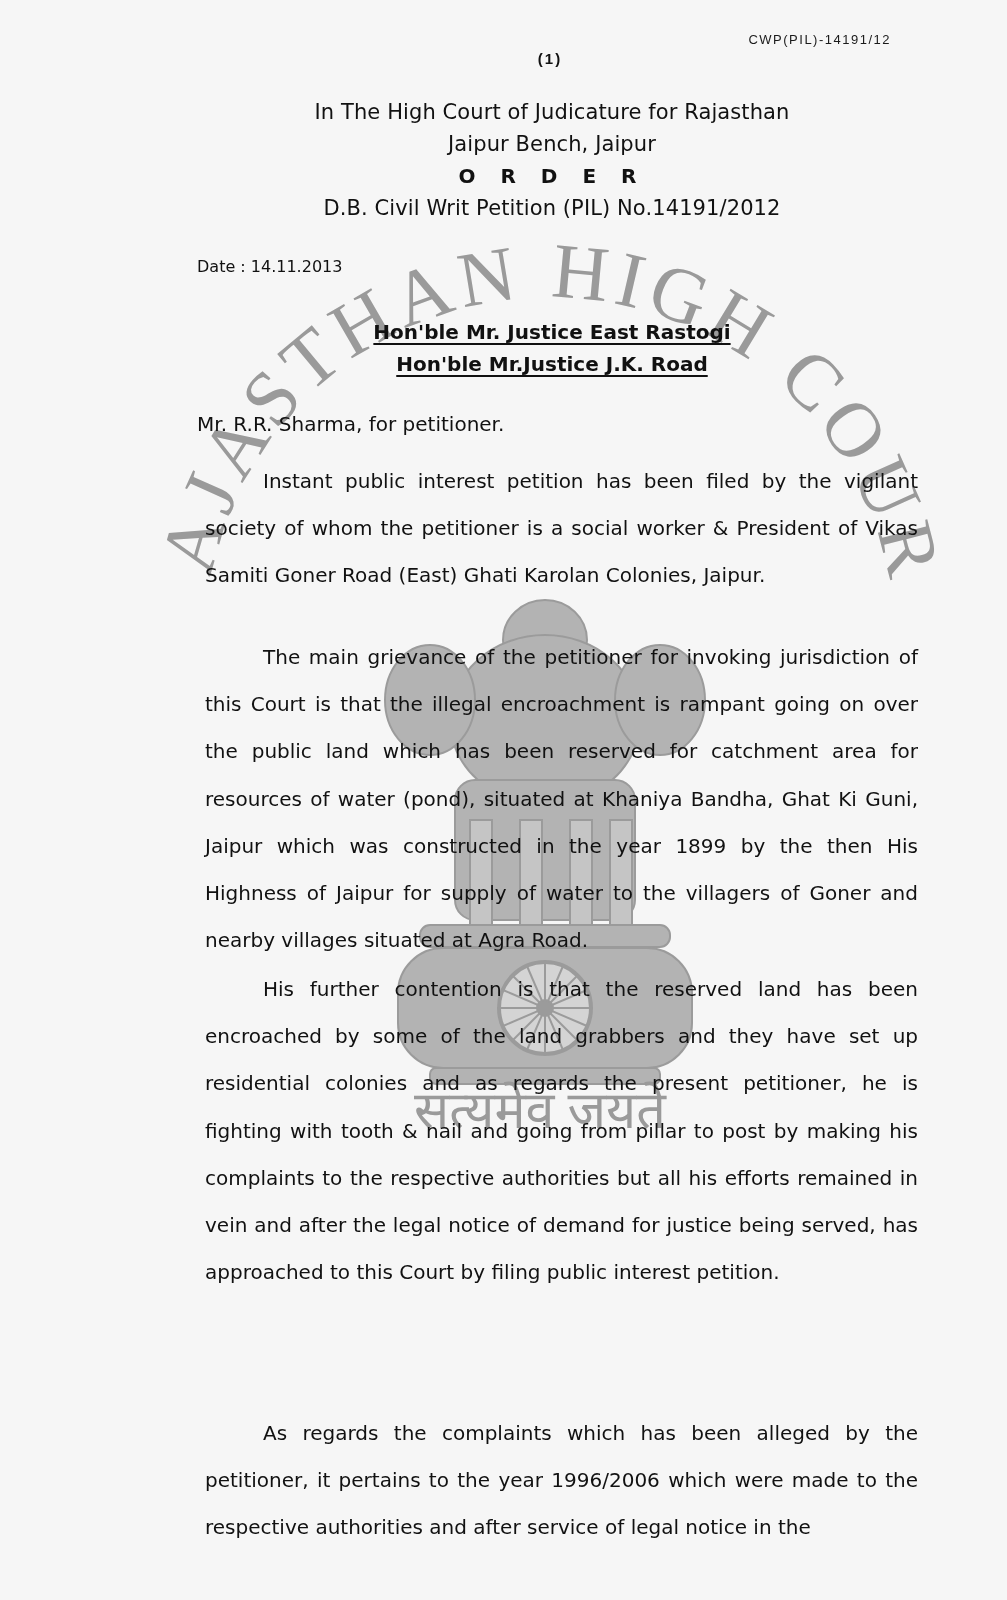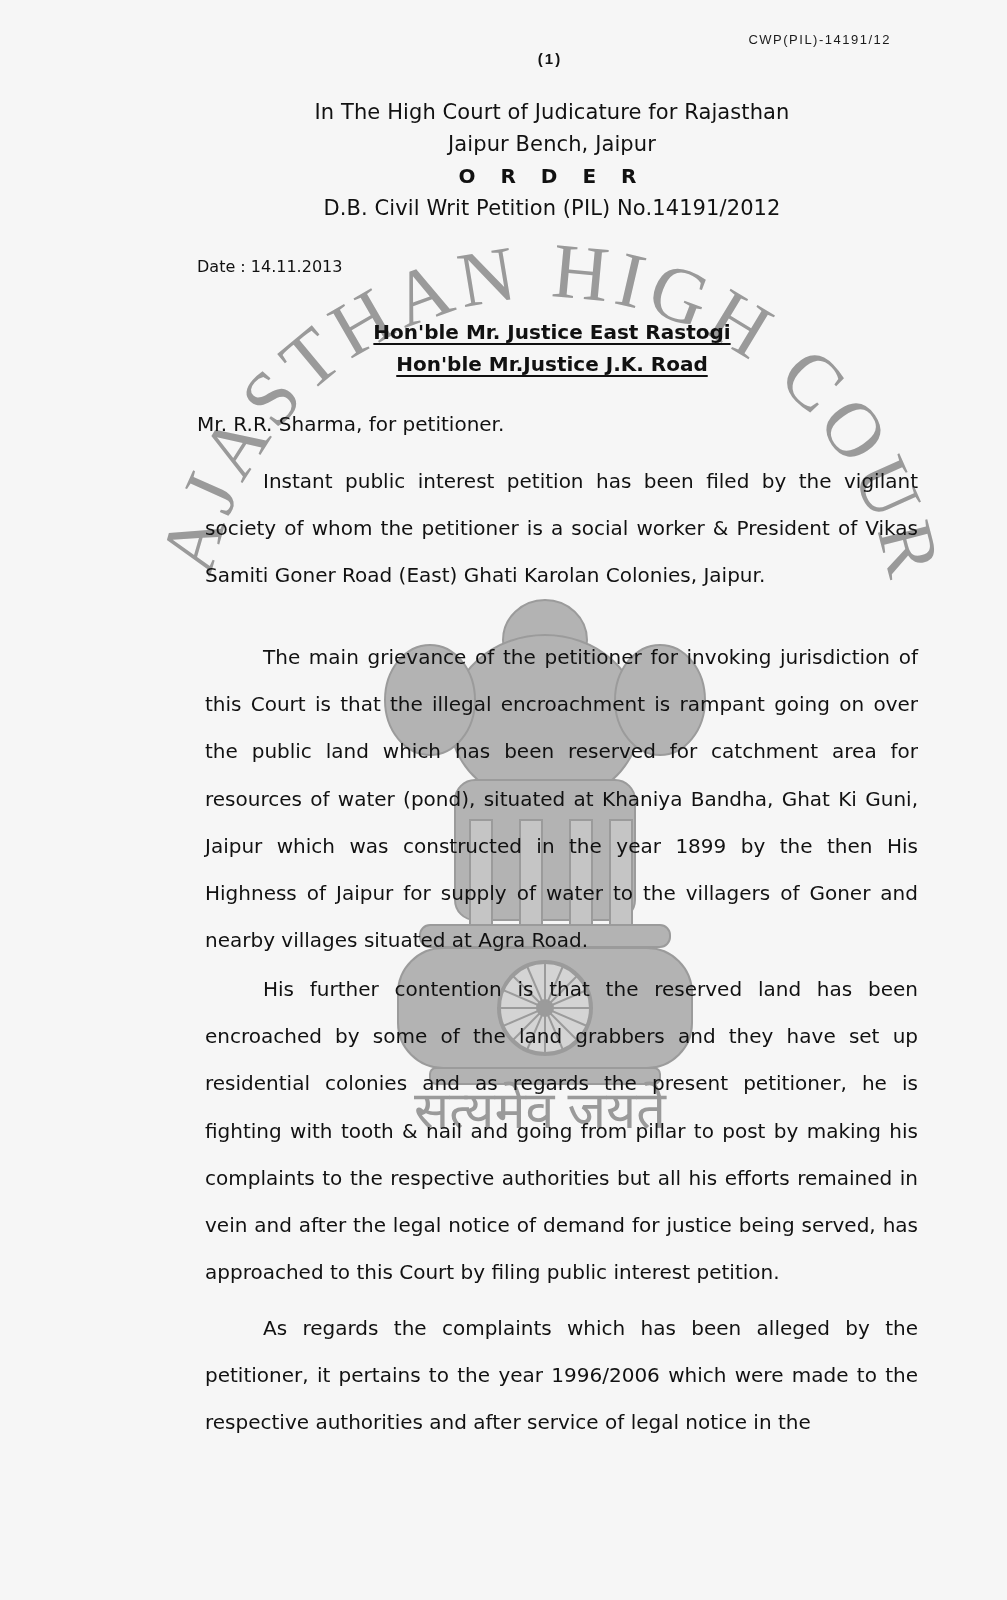--- a/index.html
+++ b/index.html
@@ -45,21 +45,21 @@
 
   .para {
     position: absolute; left: 197px; width: 713px;
     font-size: 20px; line-height: 47.2px; text-align: justify; text-align-last: left;
     margin: 8px;
   }
   .para .indent { display: inline-block; width: 58px; }
   .p1 { top: 450px; }
   .p2 { top: 626px; }
   .p3 { top: 958px; }
-  .p4 { top: 1297px; }
+  .p4 { top: 1402px; }
 </style>
 </head>
 <body>
 
 <div class="page">
 
   <svg class="watermark" viewBox="0 0 1007 1600" xmlns="http://www.w3.org/2000/svg">
     <defs>
       <path id="arcPath" d="M 215 560 A 345 345 0 0 1 885 560" fill="none"></path>
     </defs>

